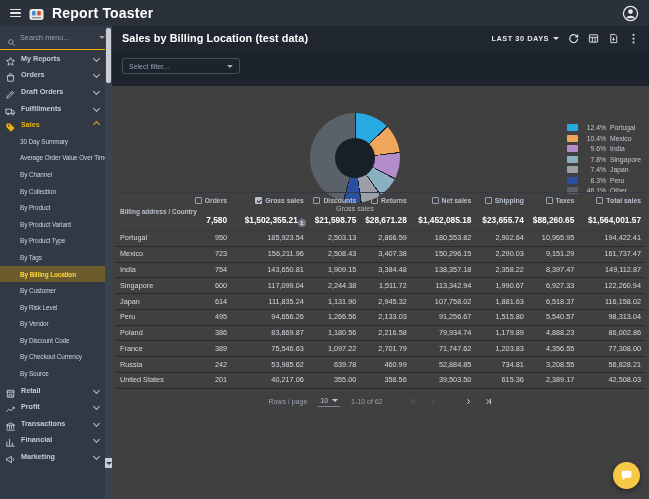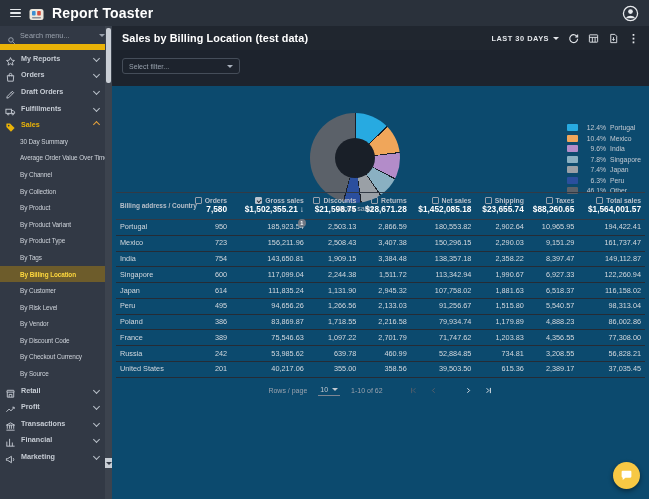--- a/index.html
+++ b/index.html
@@ -14,21 +14,21 @@
   .hamburger span{display:block;width:11px;height:1.6px;background:#e6e9ec;border-radius:1px;}
   .app-logo{width:15px;height:13px;}
   .app-title{color:#fff;font-size:14px;font-weight:bold;letter-spacing:.2px;}
   .topbar .spacer{flex:1;}
   .account{width:17px;height:17px;color:#e8eaed;cursor:pointer;}
   .account svg{width:100%;height:100%;}
 
   
   .sidebar{position:absolute;top:26px;left:0;width:112px;bottom:0;background:#323945;z-index:20;}
   .search-row{height:24px;display:flex;align-items:center;gap:4px;padding:0 7px;
-              border-bottom:6px solid #eab308;color:#9aa2ad;box-sizing:border-box;cursor:text;}
+              border-bottom:1px solid #eab308;color:#9aa2ad;box-sizing:border-box;cursor:text;}
   .s-icon{width:9px;height:9px;color:#9aa2ad;}
   .s-icon svg{width:100%;height:100%;}
   .s-text{font-size:7.3px;flex:1;}
   .nav{position:absolute;top:24px;left:0;right:7px;bottom:30px;}
   .item{height:16.6px;display:flex;align-items:center;gap:5px;padding:0 6px 0 5px;
         box-sizing:border-box;color:#c6ccd4;cursor:pointer;}
   .item .icon{width:11px;height:11px;flex:0 0 11px;}
   .item .icon svg{width:100%;height:100%;}
   .item .lbl{font-size:7.2px;font-weight:bold;white-space:nowrap;}
   .item .chev-holder{margin-left:auto;color:#b9c0c9;display:flex;align-items:center;}
@@ -41,21 +41,21 @@
   .sb-track{position:absolute;top:0;right:0;width:7px;bottom:0;background:#3c434e;}
   .sb-thumb{position:absolute;top:2px;left:1px;width:5px;height:55px;background:#c9ced5;border-radius:2px;}
   .sb-arrow{position:absolute;bottom:31px;left:0;width:7px;height:10px;background:#c9ced5;
             display:flex;align-items:center;justify-content:center;color:#323945;}
   .brand{position:absolute;bottom:5px;left:7px;display:flex;align-items:center;gap:2px;}
   .brand svg{width:26px;height:18px;}
   .b1{color:#e8ebee;font-size:11px;font-weight:bold;letter-spacing:.2px;}
   .b2{color:#5aa9dc;font-size:11px;font-weight:bold;letter-spacing:.2px;}
 
   
-  .main{position:absolute;left:112px;top:26px;right:0;bottom:0;background:#0c4a6e;}
+  .main{position:absolute;left:112px;top:26px;right:0;bottom:0;background:#404040;}
   .main-header{height:24px;background:#20262f;display:flex;align-items:center;padding:0 10px;box-sizing:border-box;}
   .page-title{margin:0;color:#fff;font-size:10.8px;font-weight:bold;letter-spacing:.1px;}
   .controls{margin-left:auto;display:flex;align-items:center;gap:9px;color:#e3e6ea;}
   .range{display:flex;align-items:center;gap:4px;font-size:7.4px;font-weight:bold;
          letter-spacing:.5px;cursor:pointer;}
   .hicon{width:11px;height:11px;cursor:pointer;display:flex;align-items:center;justify-content:center;}
   .hicon svg{width:100%;height:100%;}
   .kebab{font-size:11px;font-weight:bold;width:auto;line-height:11px;}
   .caret{width:0;height:0;border-left:3px solid transparent;border-right:3px solid transparent;
          border-top:3.5px solid currentColor;display:inline-block;}
@@ -80,21 +80,21 @@
 
   
   .table-wrap{position:absolute;left:4px;right:4px;top:166px;}
   table{width:100%;border-collapse:collapse;table-layout:fixed;}
   thead th{border-top:1px solid #323a45;border-bottom:1px solid #323a45;
            padding:4px 4px 5px;vertical-align:top;position:relative;}
   th.c-country{vertical-align:middle;text-align:left;color:#b8bfc9;font-size:6.5px;
                font-weight:bold;white-space:nowrap;}
   .collabel{display:flex;justify-content:flex-end;align-items:center;gap:3px;
             color:#b8bfc9;font-size:6.8px;font-weight:bold;white-space:nowrap;}
-  .coltotal{margin-top:0;text-align:right;color:#fff;font-size:8.3px;font-weight:bold;
+  .coltotal{margin-top:11px;text-align:right;color:#fff;font-size:8.3px;font-weight:bold;
             white-space:nowrap;display:flex;justify-content:flex-end;gap:2px;align-items:flex-end;}
   .cb{width:7px;height:7px;border:1px solid #98a1ad;border-radius:1px;display:inline-block;
       box-sizing:border-box;cursor:pointer;}
   .cb.checked{background:#b9c2cd;border-color:#b9c2cd;position:relative;}
   .cb.checked::after{content:"";position:absolute;left:1.2px;top:1.2px;width:3.4px;height:1.8px;
       border-left:1.1px solid #1d232c;border-bottom:1.1px solid #1d232c;transform:rotate(-45deg);}
   .sort{font-size:8px;color:#e3e6ea;font-weight:bold;}
   .badge{position:absolute;right:2px;top:26px;width:8px;height:8px;border-radius:50%;
          background:#6e7884;color:#fff;font-size:5.5px;line-height:8px;text-align:center;
          font-weight:bold;z-index:5;}
@@ -588,21 +588,21 @@
               <td>2,133.03</td>
               <td>91,256.67</td>
               <td>1,515.80</td>
               <td>5,540.57</td>
               <td>98,313.04</td>
             </tr>
             <tr>
               <td class="c-country">Poland</td>
               <td>386</td>
               <td>83,869.87</td>
-              <td>1,718.55</td>
+              <td>1,180.56</td>
               <td>2,216.58</td>
               <td>79,934.74</td>
               <td>1,179.89</td>
               <td>4,888.23</td>
               <td>86,002.86</td>
             </tr>
             <tr>
               <td class="c-country">France</td>
               <td>389</td>
               <td>75,546.63</td>
@@ -626,21 +626,21 @@
             </tr>
             <tr>
               <td class="c-country">United States</td>
               <td>201</td>
               <td>40,217.06</td>
               <td>355.00</td>
               <td>358.56</td>
               <td>39,503.50</td>
               <td>615.36</td>
               <td>2,389.17</td>
-              <td>37,035.45</td>
+              <td>42,508.03</td>
             </tr>
           </tbody>
       </table>
 
       <div class="pagination">
         <span class="p-label">Rows / page</span>
         <span class="p-select">
           <span>10</span>
           <span class="caret"></span>
         </span>

